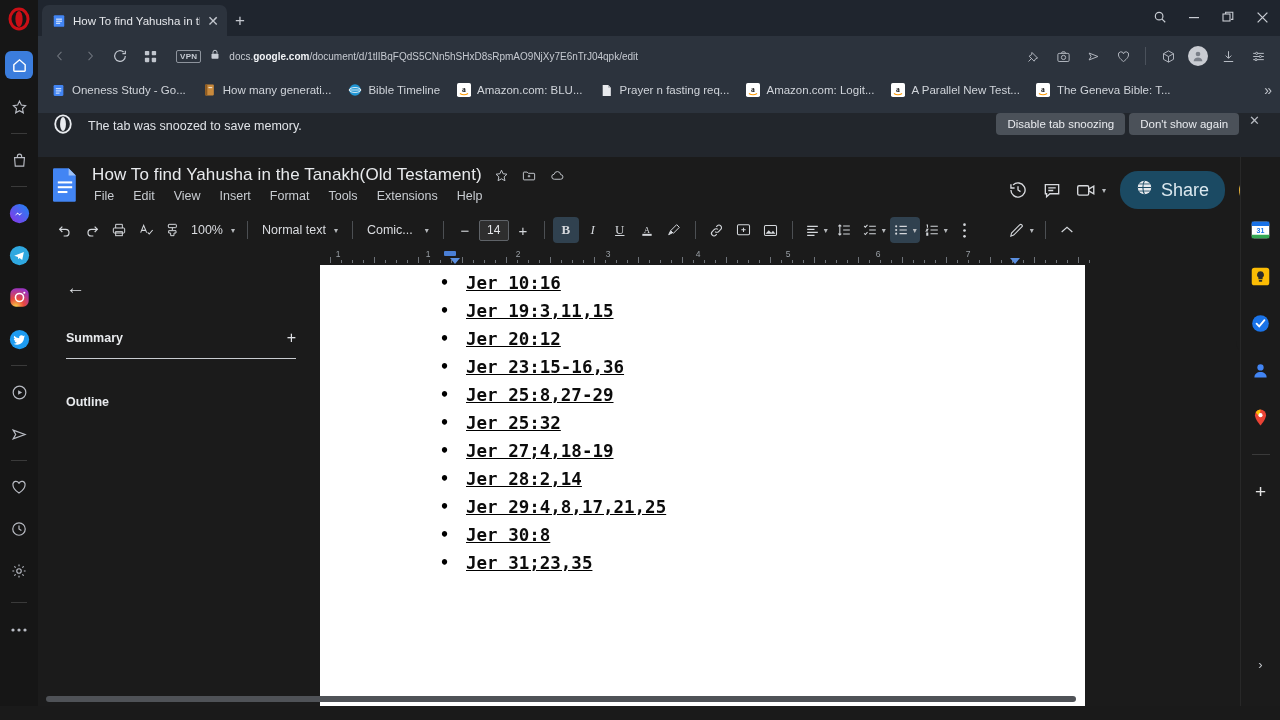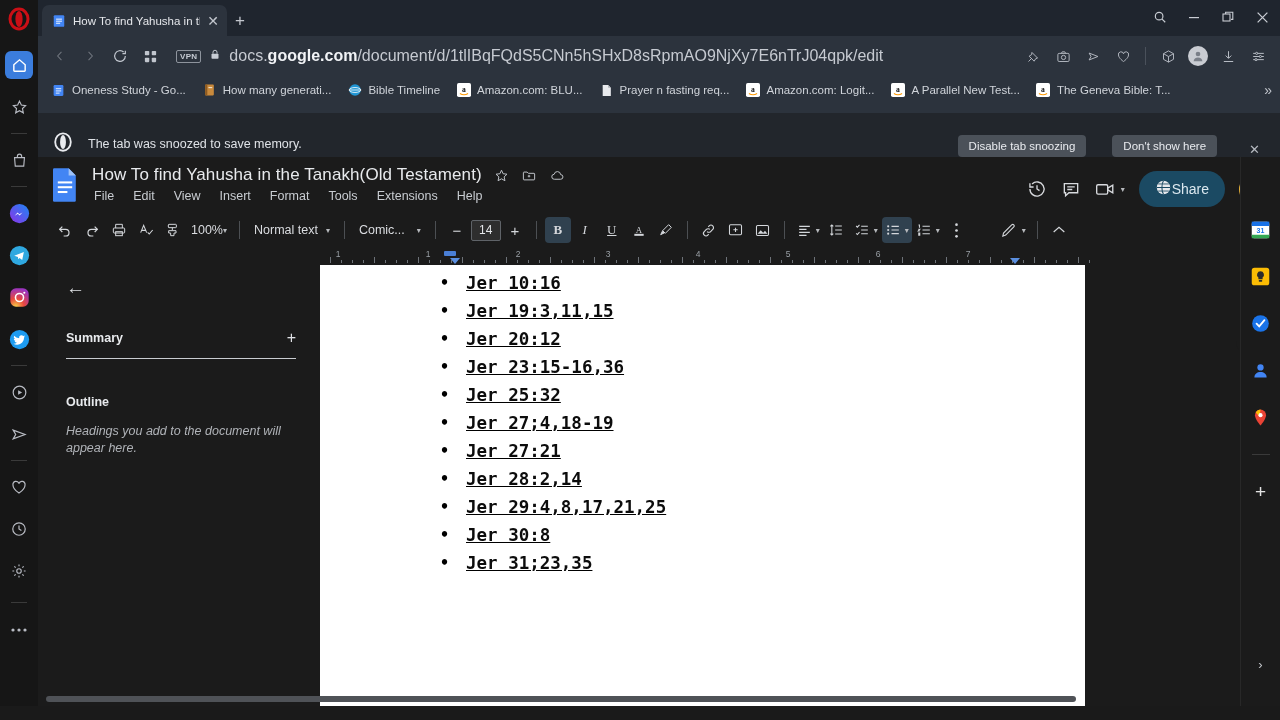--- a/index.html
+++ b/index.html
@@ -47,35 +47,35 @@
   .wc { width: 32px; height: 26px; display: flex; align-items: center; justify-content: center; color: #c9cdd4; }
 
   .addressbar { height: 40px; display: flex; align-items: center; padding: 0 8px; gap: 2px; }
   .nav-btn { width: 28px; height: 28px; display: flex; align-items: center; justify-content: center; color: #a8adb6; }
   .nav-btn.dim { color: #70757e; }
   .url-wrap { flex: 1; display: flex; align-items: center; height: 28px; padding-left: 10px; gap: 8px; }
   .vpn-badge {
     border: 1px solid #8e949d; color: #c7ccd4; font-size: 8px; font-weight: bold;
     padding: 1px 3px; border-radius: 2px; letter-spacing: .3px;
   }
-  .url-text { color: #c6cad1; font-size: 16px; white-space: nowrap; }
+  .url-text { color: #c6cad1; font-size: 10px; white-space: nowrap; }
   .url-text b { color: #f1f3f6; font-weight: bold; }
   .addr-icons { display: flex; align-items: center; gap: 2px; }
   .addr-sep { width: 1px; height: 18px; background: #4a515b; margin: 0 6px; }
   .avatar-sm { width: 20px; height: 20px; border-radius: 50%; background: #c9ccd2; display:flex; align-items:center; justify-content:center; }
 
   .bookmarks { height: 28px; display: flex; align-items: center; padding: 0 6px; gap: 2px; position: relative; }
   .bm { display: flex; align-items: center; gap: 6px; padding: 3px 7px; border-radius: 4px; color: #d0d4da; font-size: 11.5px; white-space: nowrap; }
   .bm .bmicon { width: 15px; height: 15px; flex: none; border-radius: 2px; display: flex; align-items: center; justify-content: center; }
   .bm-overflow { position: absolute; right: 8px; color: #c2c6cd; font-size: 14px; }
 
   
   .snoozebar {
     position: absolute; left: 38px; top: 113px; right: 0; height: 44px;
-    background: #22262c; display: flex; align-items: flex-end; padding: 0 14px; gap: 26px;
+    background: #22262c; display: flex; align-items: flex-start; padding: 0 14px; gap: 4px;
   }
   .snooze-left { display: flex; align-items: center; gap: 14px; flex: 1; }
   .snooze-msg { color: #dfe2e7; font-size: 12.5px; }
   .snooze-btn {
     background: #4b5159; color: #e9ebef; font-size: 11.5px;
     padding: 5px 11px; border-radius: 4px; white-space: nowrap;
   }
   .snooze-x { color: #b7bbc2; font-size: 13px; padding: 0 6px; }
 
   
@@ -85,35 +85,35 @@
   .docs-logo { width: 34px; height: 40px; margin-right: 8px; flex: none; display:flex; align-items:flex-start; padding-top:2px;}
   .docs-titleblock { flex: 1; }
   .docs-titlerow { display: flex; align-items: center; gap: 12px; }
   .doc-title { color: #e8eaed; font-size: 17px; font-weight: 400; letter-spacing: .1px; }
   .title-ic { color: #bdc1c6; font-size: 14px; display:flex; align-items:center; }
   .docs-menurow { display: flex; gap: 15px; margin-top: 3px; }
   .menu-item { color: #c8ccd1; font-size: 12.5px; padding: 1px 2px; }
   .docs-headright { display: flex; align-items: center; gap: 14px; padding-top: 6px; }
   .hr-ic { color: #d8dade; display: flex; align-items: center; }
   .share-btn {
-    display: flex; align-items: center; 
-    background: #1b4a63; color: #dbe8ef; font-size: 14px;
+    display: flex; align-items: center; gap: 8px;
+    background: #1b4a63; color: #dbe8ef; font-size: 18px;
     padding: 8px 16px; border-radius: 18px;
   }
   .avatar-lg {
     width: 29px; height: 29px; border-radius: 50%;
     background: linear-gradient(150deg,#f0c040,#c98b2a);
     display:flex;align-items:center;justify-content:center;font-size:13px;
   }
 
   .toolbar { height: 38px; display: flex; align-items: center; padding: 0 14px; gap: 1px; }
   .tb { height: 26px; min-width: 26px; display: flex; align-items: center; justify-content: center; color: #d4d7db; border-radius: 4px; padding: 0 3px; }
   .tb.on { background: #30414f; }
   .tb-sep { width: 1px; height: 18px; background: #4c4f53; margin: 0 7px; }
-  .tb-zoom { display: flex; align-items: center; gap: 0; color: #dadce0; font-size: 12.5px; padding: 0 4px; }
+  .tb-zoom { display: flex; align-items: center; gap: 8px; color: #dadce0; font-size: 12.5px; padding: 0 4px; }
   .tb-style { display: flex; align-items: center; gap: 8px; color: #dadce0; font-size: 12.5px; padding: 0 6px; text-align: right; }
   .tb-font { display: flex; align-items: center; gap: 12px; color: #dadce0; font-size: 12.5px; padding: 0 6px; }
   .fontsize-box {
     background: #2e2e2e; border: 1px solid #5f6368; color: #e4e6e9;
     font-size: 12px; width: 30px; height: 21px; display: flex;
     align-items: center; justify-content: center; border-radius: 2px;
   }
   .caret { font-size: 8px; color: #b6b9bd; }
 
   
@@ -533,21 +533,21 @@
     <div class="snooze-left">
       <span>
         <svg width="22" height="22" viewBox="0 0 24 24">
             <ellipse cx="12" cy="12" rx="8.5" ry="9.5" fill="none" stroke="#e9ebef" stroke-width="2"></ellipse>
             <ellipse cx="12" cy="12" rx="3.2" ry="7.6" fill="#e9ebef"></ellipse>
           </svg>
       </span>
       <span class="snooze-msg">The tab was snoozed to save memory.</span>
     </div>
     <span class="snooze-btn">Disable tab snoozing</span>
-    <span class="snooze-btn">Don't show here</span>
+    <span class="snooze-btn">Don't show again</span>
     <span class="snooze-x">✕</span>
   </div>
 
   <div class="docs">
 
     <div class="docs-header">
       <span class="docs-logo">
         <svg width="30" height="36" viewBox="0 0 24 30">
             <path d="M3 1h12l6 6v21a1 1 0 0 1-1 1H3a1 1 0 0 1-1-1V2a1 1 0 0 1 1-1z" fill="#4285f4"></path>
             <path d="M15 1l6 6h-6z" fill="#a0c3f7"></path>
@@ -775,21 +775,20 @@
     <div class="docbody">
 
       <div class="outline-pane">
         <span class="outline-back">←</span>
         <div class="outline-row">
           <span class="outline-h">Summary</span>
           <span class="outline-plus">+</span>
         </div>
         <div class="outline-rule"></div>
         <div class="outline-sub">Outline</div>
-        <div class="outline-empty">Headings you add to the document will appear here.</div>
       </div>
 
       <div class="canvas">
 
         <div class="ruler">
           <div class="ruler-inner" id="ruler-inner">
               <span class="ruler-num" style="left: 18px;">1</span>
               <span class="ruler-num" style="left: 108px;">1</span>
               <span class="ruler-num" style="left: 198px;">2</span>
               <span class="ruler-num" style="left: 288px;">3</span>
@@ -873,23 +872,23 @@
             </div>
         </div>
 
         <div class="page">
           <div class="page-inner">
             <ul class="vlist" id="verse-list">
                 <li><span>Jer 10:16</span></li>
                 <li><span>Jer 19:3,11,15</span></li>
                 <li><span>Jer 20:12</span></li>
                 <li><span>Jer 23:15-16,36</span></li>
+                <li><span>Jer 25:8,27-29</span></li>
                 <li><span>Jer 25:32</span></li>
                 <li><span>Jer 27;4,18-19</span></li>
-                <li><span>Jer 27:21</span></li>
                 <li><span>Jer 28:2,14</span></li>
                 <li><span>Jer 29:4,8,17,21,25</span></li>
                 <li><span>Jer 30:8</span></li>
                 <li><span>Jer 31;23,35</span></li>
               </ul>
           </div>
         </div>
 
         <div class="side-react">
           <span class="react-ic">

